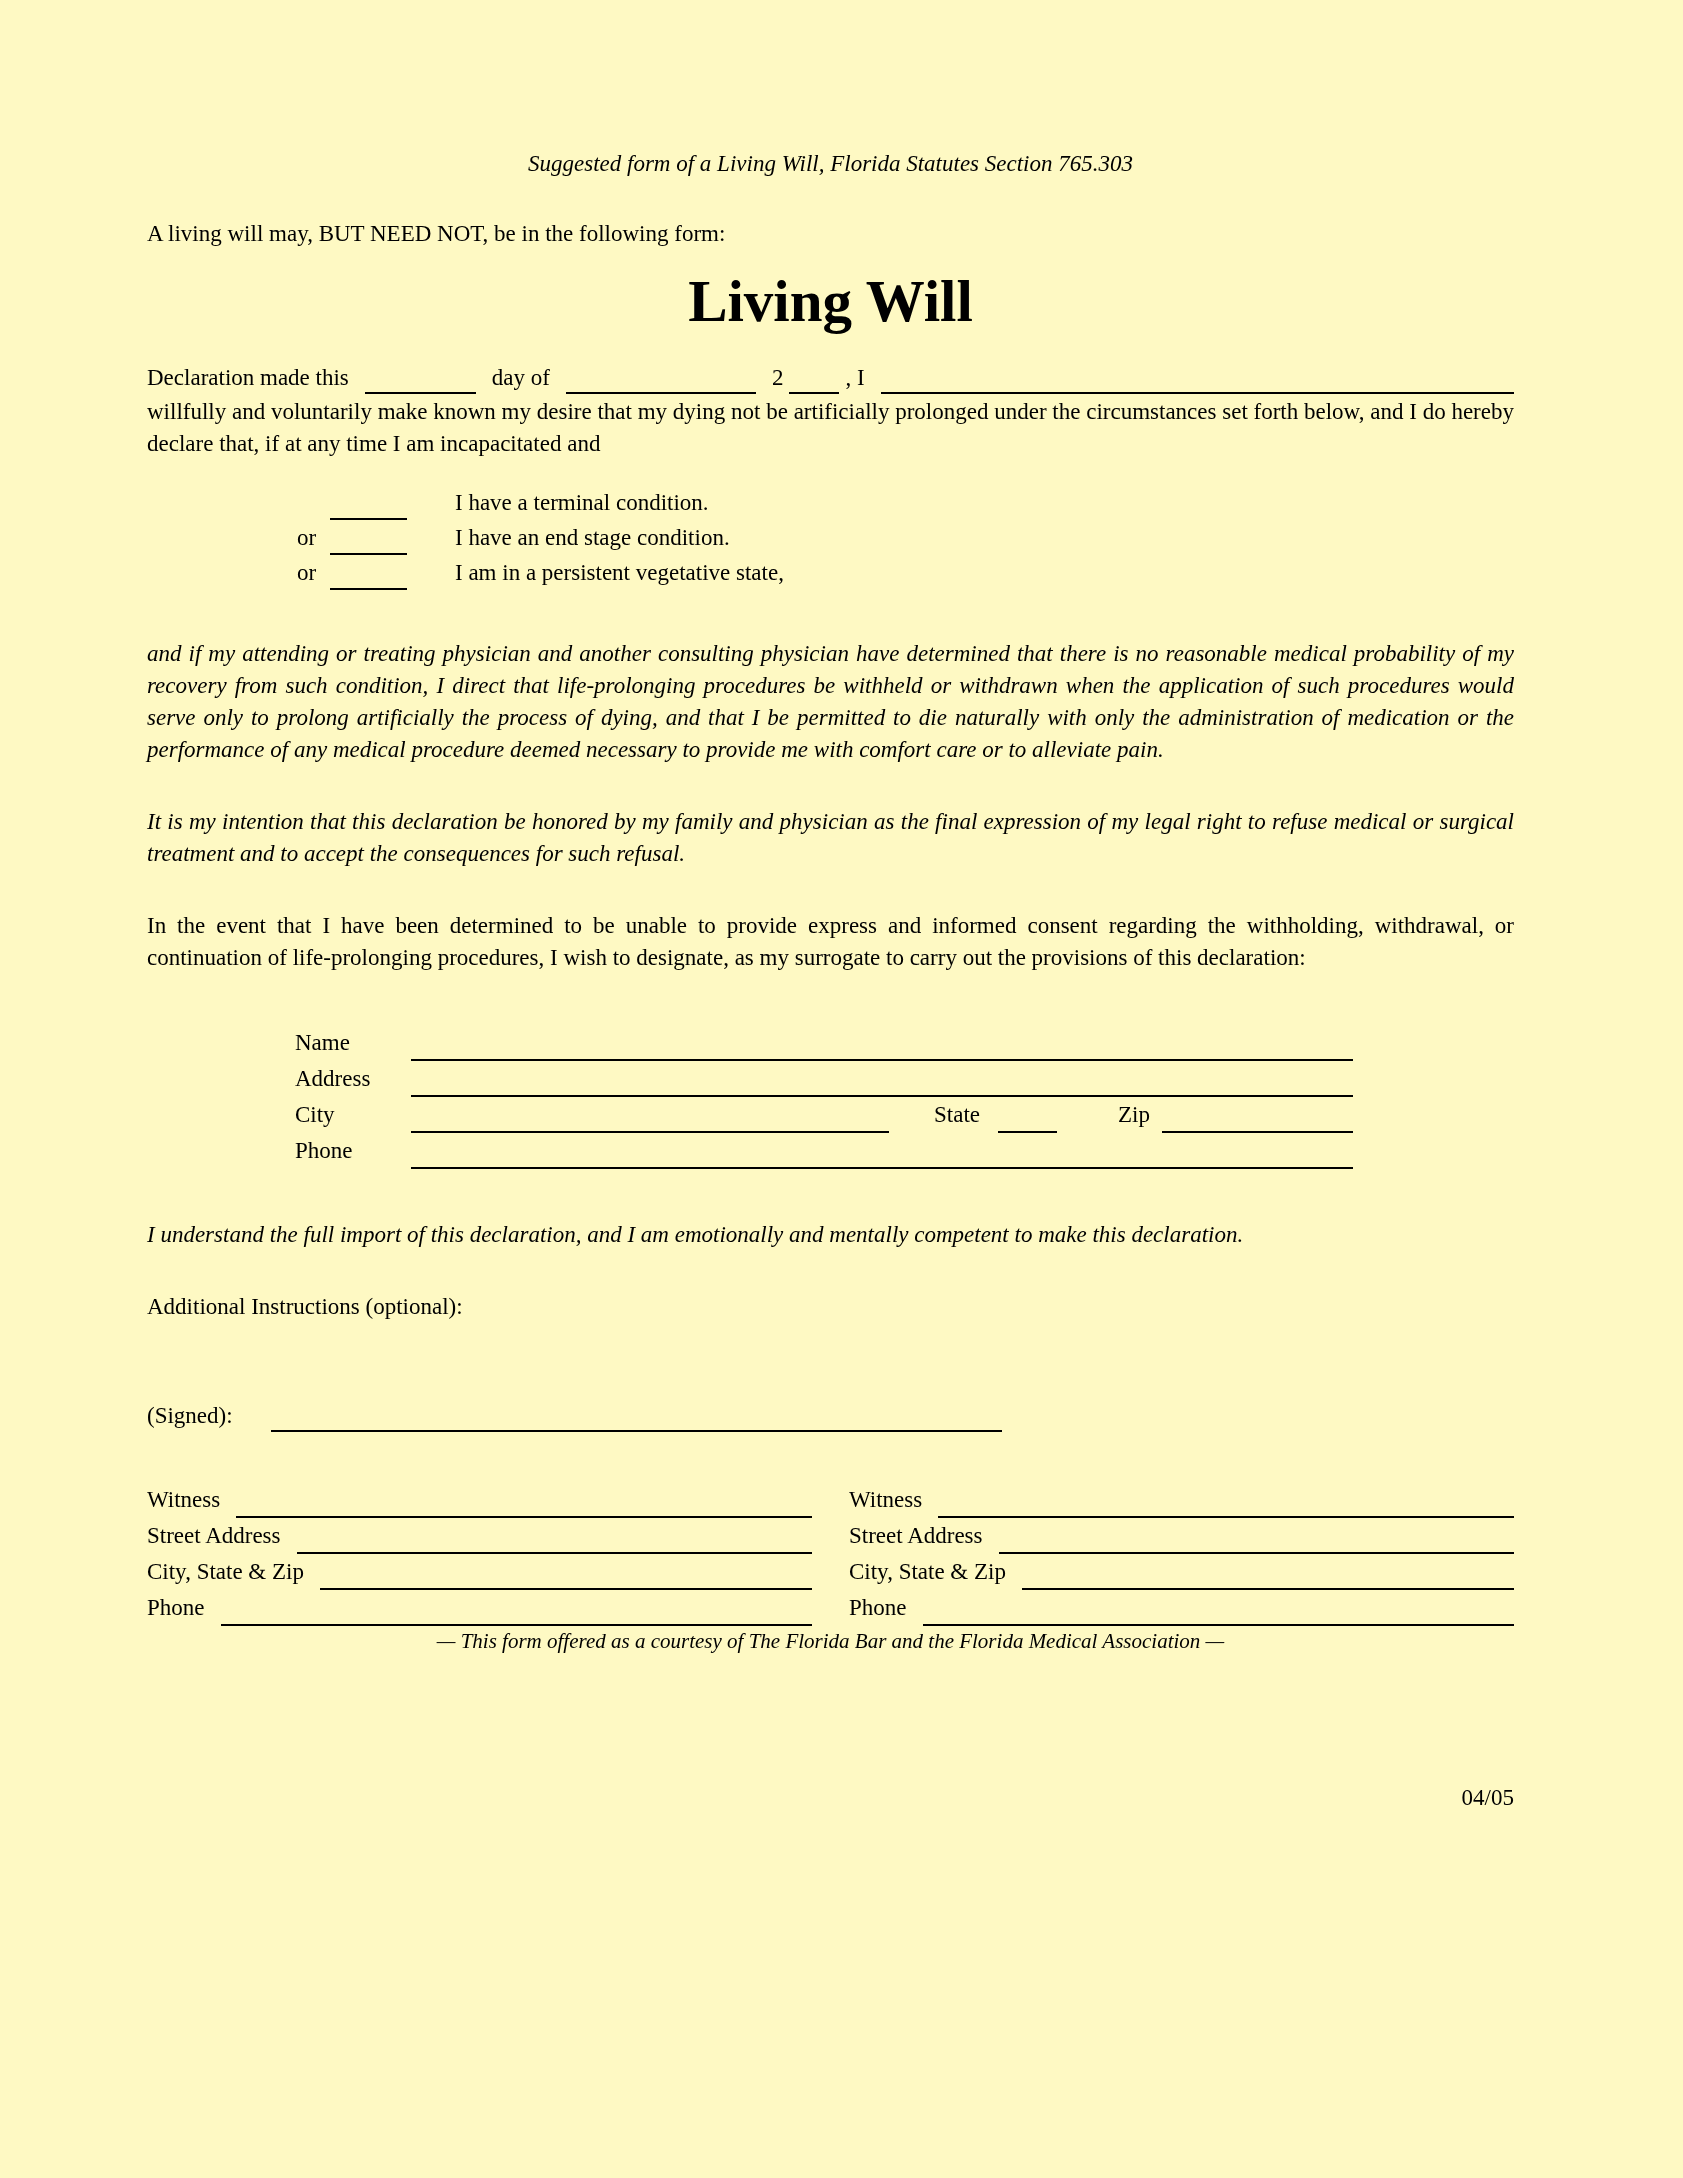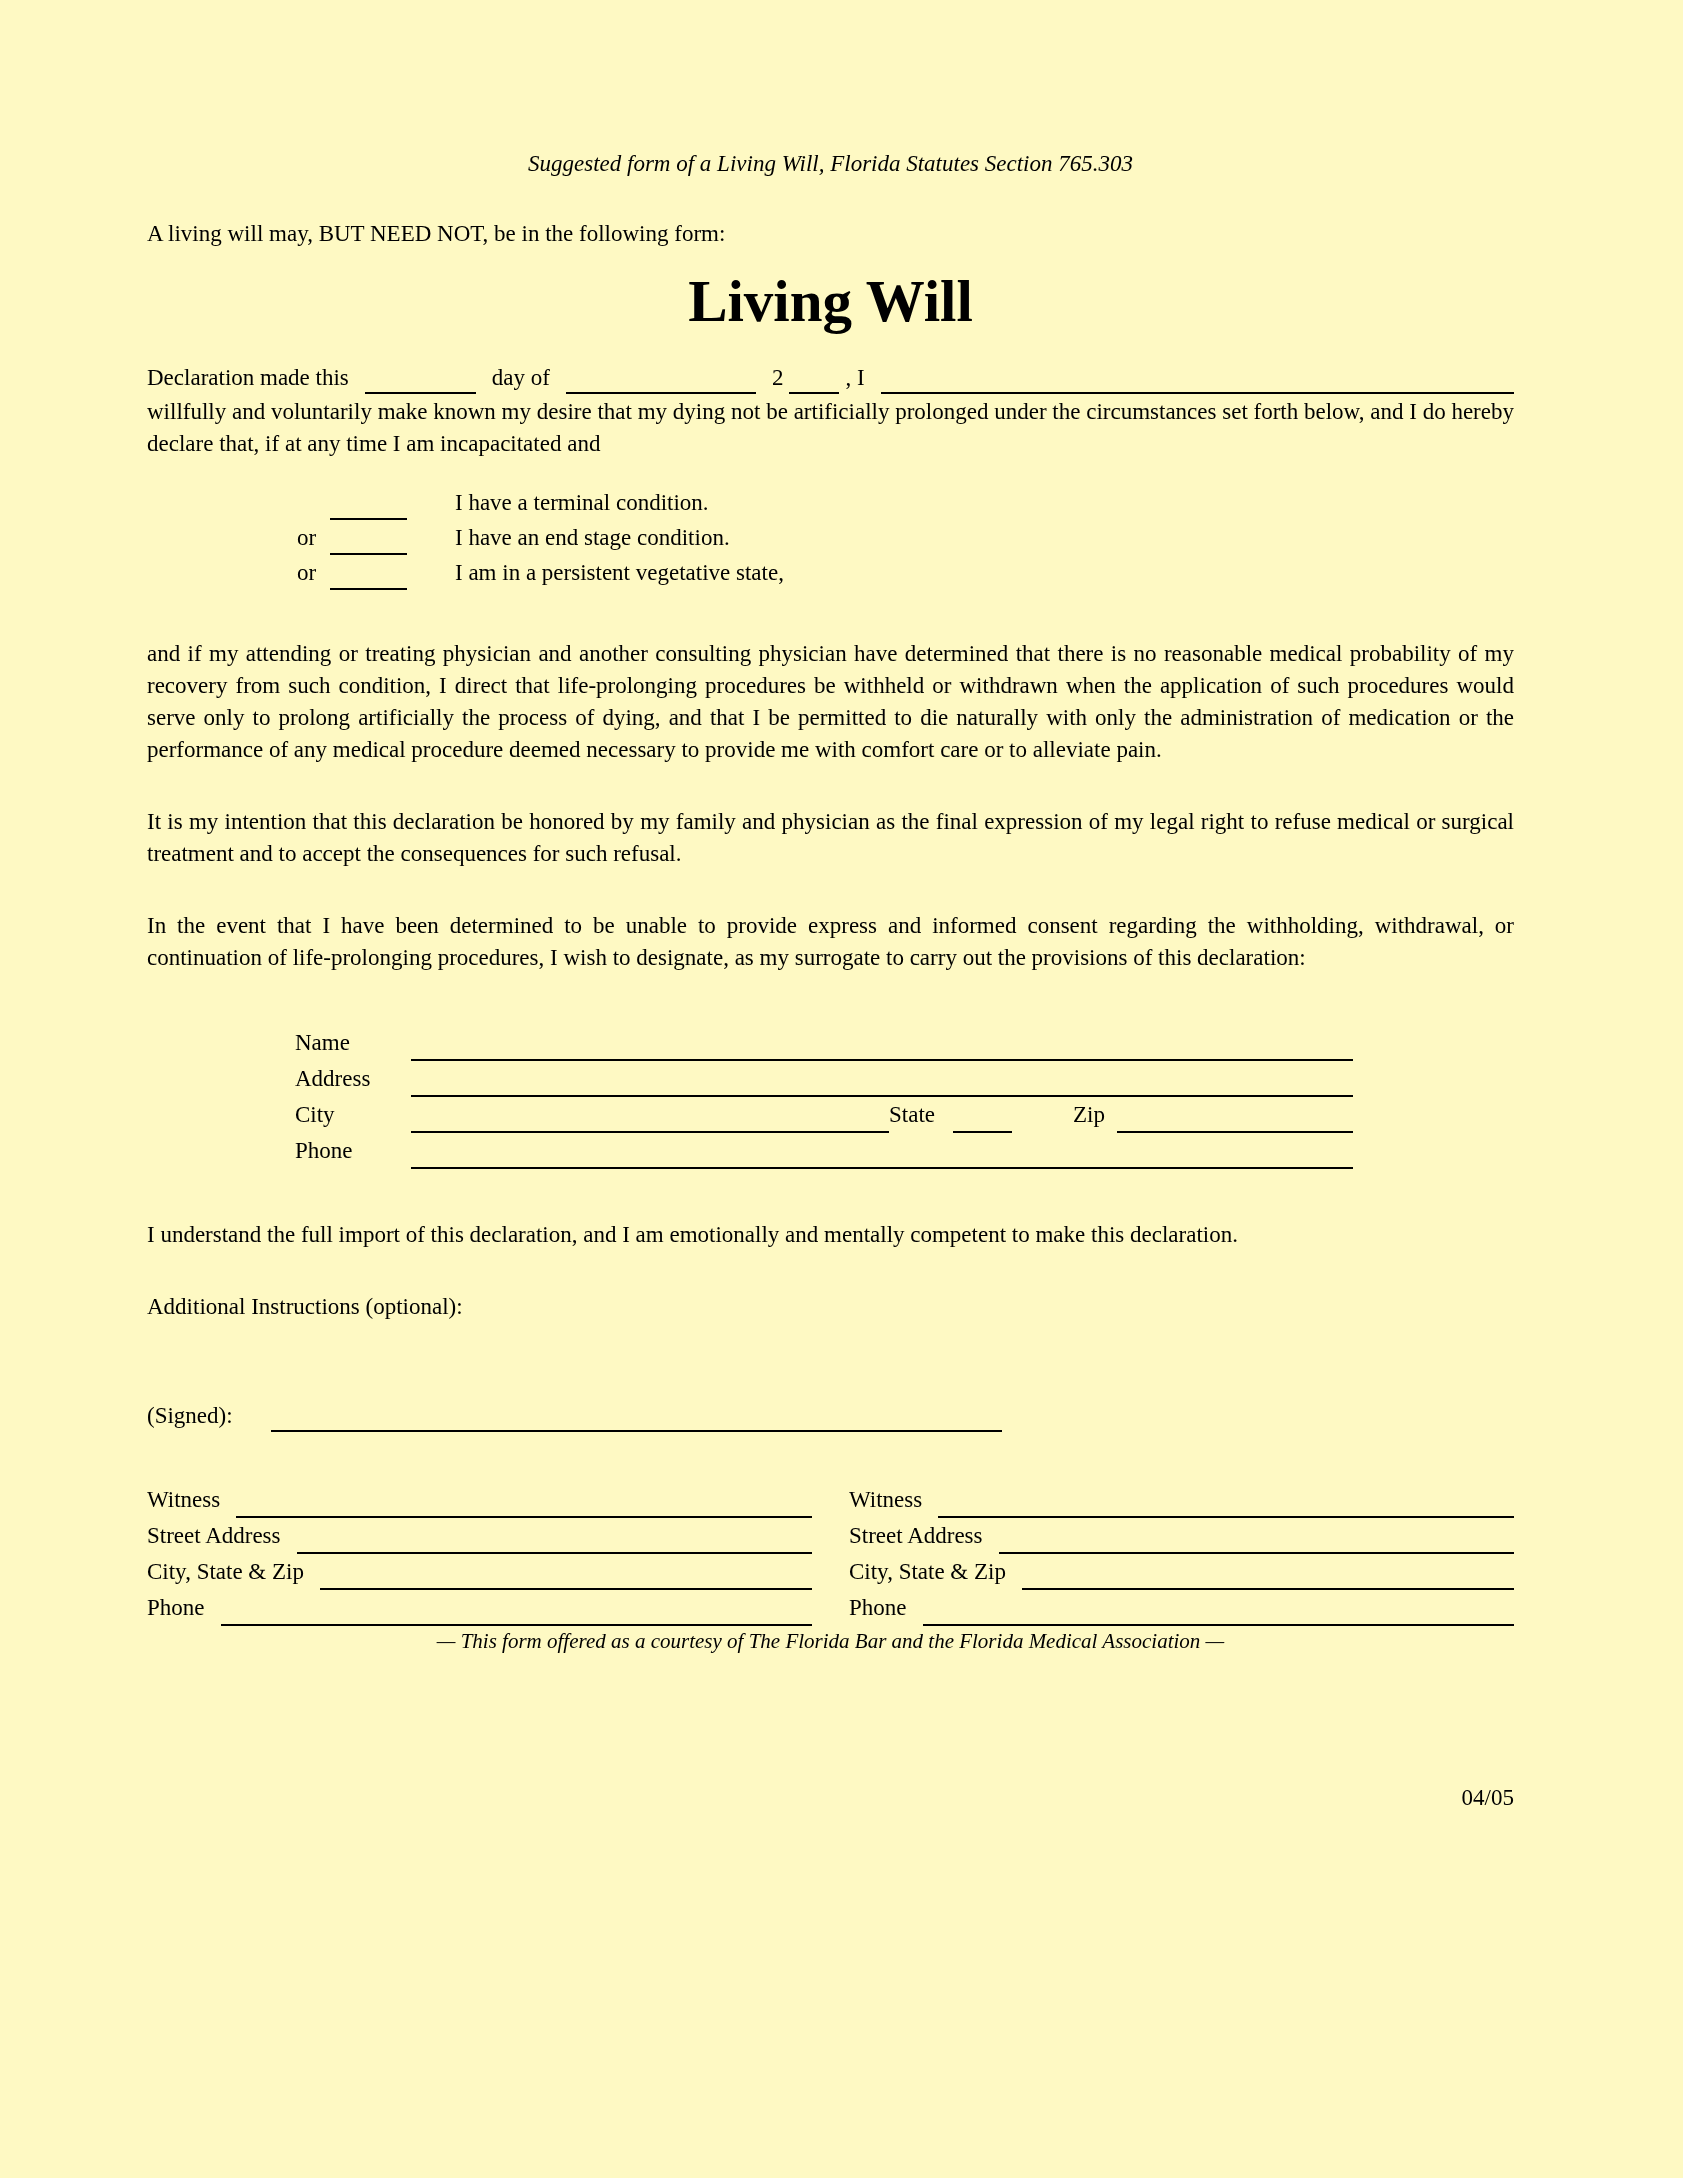--- a/index.html
+++ b/index.html
@@ -36,28 +36,28 @@
   .grow { flex: 1; }
 
   .decl-cont { margin-top: 2px; }
 
   .conditions { margin-top: 25px; margin-bottom: 48px; }
   .condition-row { display: flex; align-items: flex-end; font-size: 23px; line-height: 35px; margin-left: 150px; }
   .or-cell { width: 33px; }
   .condition-row .blank { width: 77px; height: 32px; }
   .cond-label { margin-left: 48px; }
 
-  .para { margin-bottom: 40px; }
+  .para { margin-bottom: 40px; font-style: italic; }
 
   .fields-block { margin-left: 148px; margin-right: 161px; margin-top: 51px; margin-bottom: 50px; }
   .field-row { display: flex; align-items: flex-end; font-size: 23px; line-height: 36px; }
   .field-label { width: 116px; flex: none; }
   .field-row .blank { height: 33px; }
   .city-line { width: 478px; flex: none; }
-  .state-label { }
+  .state-label { margin-left: 45px; }
   .state-blank { width: 59px; margin-left: 18px; flex: none; }
   .zip-label { margin-left: 61px; }
   .zip-blank { margin-left: 12px; }
 
   .additional-label { margin-top: 6px; }
 
   .signed-row { margin-top: 77px; }
   .signed-row .blank { width: 731px; margin-left: 38px; height: 31px; }
 
   .witness-block { display: flex; gap: 37px; margin-top: 50px; }

